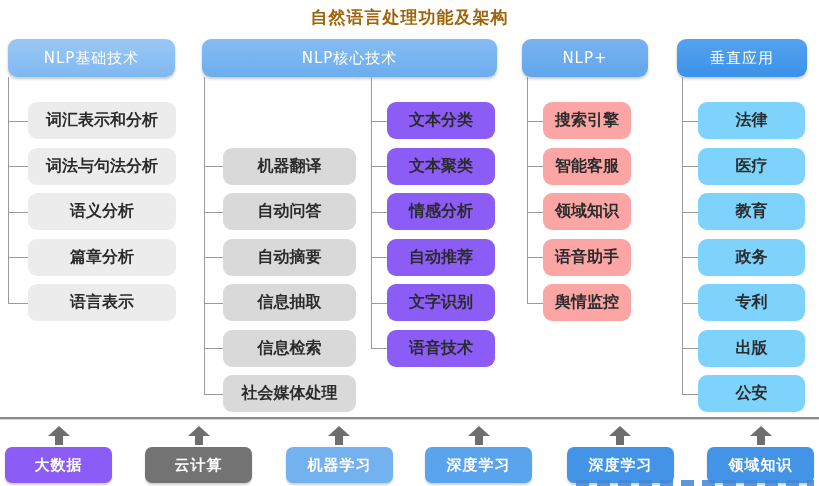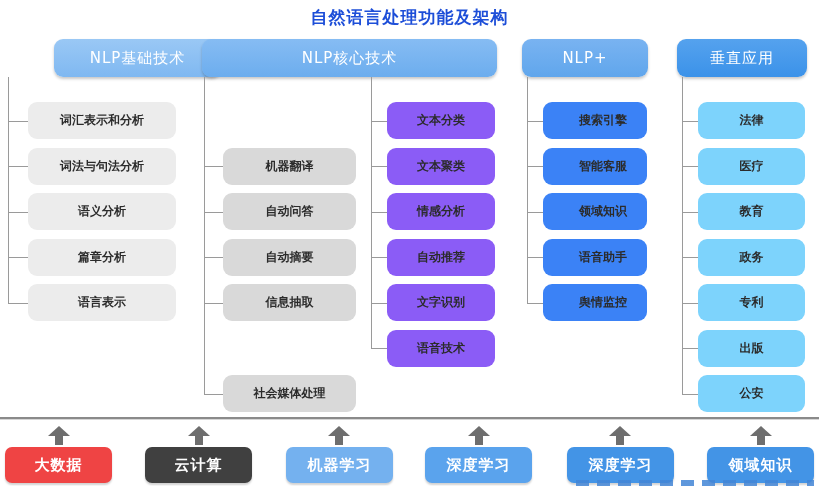--- a/index.html
+++ b/index.html
@@ -2,48 +2,48 @@
 <html><head>
 <meta charset="utf-8">
 <style>
   html,body{margin:0;padding:0;background:#ffffff;}
   .canvas{
     position:relative;width:819px;height:486px;background:#ffffff;overflow:hidden;
     font-family:"DejaVu Sans","Liberation Sans",sans-serif;
   }
   .title{
     position:absolute;top:6px;left:0;width:100%;text-align:center;
-    font-size:17px;font-weight:bold;color:#1d4ed8;letter-spacing:1px;
+    font-size:17px;font-weight:bold;color:#a16207;letter-spacing:1px;
   }
   .hdr{
     position:absolute;top:39px;height:38px;border-radius:9px;
     color:#fff;font-size:15px;letter-spacing:1px;
     display:flex;align-items:center;justify-content:center;
     box-shadow:0 2px 3px rgba(0,0,0,.22);
   }
-  .h1{left:8px;width:167px;background:linear-gradient(180deg,#9ac8f5,#7fb8f1);margin-left:46px;}
+  .h1{left:8px;width:167px;background:linear-gradient(180deg,#9ac8f5,#7fb8f1);}
   .h2{left:202px;width:295px;background:linear-gradient(180deg,#86bcf3,#6cadee);}
   .h3{left:522px;width:126px;background:linear-gradient(180deg,#79b3f1,#60a6ec);}
   .h4{left:677px;width:130px;background:linear-gradient(180deg,#55a2ee,#3b92e9);}
   .vline{position:absolute;width:1px;background:#9a9a9a;}
   .box{
     position:absolute;height:37px;border-radius:9px;
     display:flex;align-items:center;justify-content:center;
-    font-size:12px;font-weight:600;color:#2b2b2b;
+    font-size:16px;font-weight:600;color:#2b2b2b;
   }
   .box::before{
     content:"";position:absolute;top:50%;height:1px;background:#9a9a9a;
   }
   .c1{left:28px;width:148px;background:#ececec;}
   .c1::before{left:-20px;width:20px;}
   .c2a{left:223px;width:133px;background:#d9d9d9;}
   .c2a::before{left:-19px;width:19px;}
   .c2b{left:387px;width:108px;background:#8b5cf6;}
   .c2b::before{left:-16px;width:16px;}
-  .c3{left:543px;width:88px;background:#3b82f6;padding-left:16px;}
+  .c3{left:543px;width:88px;background:#fca5a5;}
   .c3::before{left:-16px;width:16px;}
   .c4{left:698px;width:107px;background:#7dd3fc;}
   .c4::before{left:-16px;width:16px;}
   .sep{position:absolute;left:0;top:417px;width:819px;height:2px;background:#8a8a8a;}
   .sep2{position:absolute;left:0;top:419px;width:819px;height:1px;background:#d6d6d6;}
   .arrow{position:absolute;top:426px;width:22px;}
   .arrow .head{width:0;height:0;border-left:11px solid transparent;border-right:11px solid transparent;border-bottom:10px solid #6e6e6e;}
   .arrow .stem{width:8px;height:9px;background:#6e6e6e;margin:0 auto;}
   .fbox{
     position:absolute;top:447px;height:36px;width:107px;border-radius:7px;
@@ -77,20 +77,21 @@
   <div class="box c1" style="top:102px">词汇表示和分析</div>
   <div class="box c1" style="top:147.5px">词法与句法分析</div>
   <div class="box c1" style="top:193px">语义分析</div>
   <div class="box c1" style="top:238.5px">篇章分析</div>
   <div class="box c1" style="top:284px">语言表示</div>
 
   <div class="box c2a" style="top:147.5px">机器翻译</div>
   <div class="box c2a" style="top:193px">自动问答</div>
   <div class="box c2a" style="top:238.5px">自动摘要</div>
   <div class="box c2a" style="top:284px">信息抽取</div>
+  <div class="box c2a" style="top:329.5px">信息检索</div>
   <div class="box c2a" style="top:375px">社会媒体处理</div>
 
   <div class="box c2b" style="top:102px">文本分类</div>
   <div class="box c2b" style="top:147.5px">文本聚类</div>
   <div class="box c2b" style="top:193px">情感分析</div>
   <div class="box c2b" style="top:238.5px">自动推荐</div>
   <div class="box c2b" style="top:284px">文字识别</div>
   <div class="box c2b" style="top:329.5px">语音技术</div>
 
   <div class="box c3" style="top:102px">搜索引擎</div>
@@ -128,22 +129,22 @@
     </div>
   <div class="arrow" style="left:609px">
       <div class="head"></div>
       <div class="stem"></div>
     </div>
   <div class="arrow" style="left:750px">
       <div class="head"></div>
       <div class="stem"></div>
     </div>
 
-  <div class="fbox" style="left: 5px; background: #ef4444;">大数据</div>
-  <div class="fbox" style="left: 145px; background: #404040;">云计算</div>
+  <div class="fbox" style="left: 5px; background: #8b5cf6;">大数据</div>
+  <div class="fbox" style="left: 145px; background: #737373;">云计算</div>
   <div class="fbox" style="left: 286px; background: rgb(116, 177, 239);">机器学习</div>
   <div class="fbox" style="left: 425px; background: rgb(90, 163, 237);">深度学习</div>
   <div class="fbox" style="left: 567px; background: rgb(67, 148, 230);">深度学习</div>
   <div class="fbox" style="left: 707px; background: rgb(67, 148, 230);">领域知识</div>
 
   <div class="watermark"></div>
 
 </div>
 
 </body></html>

